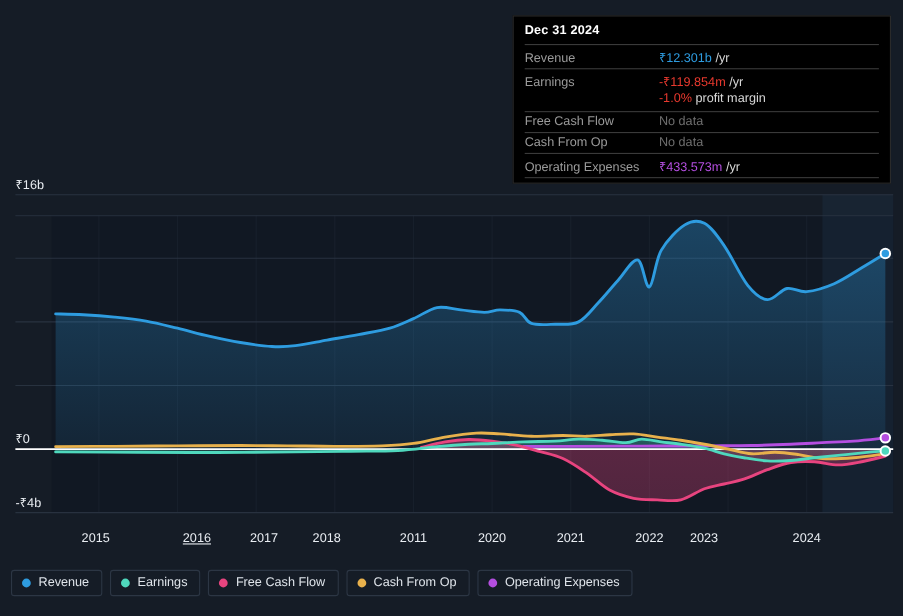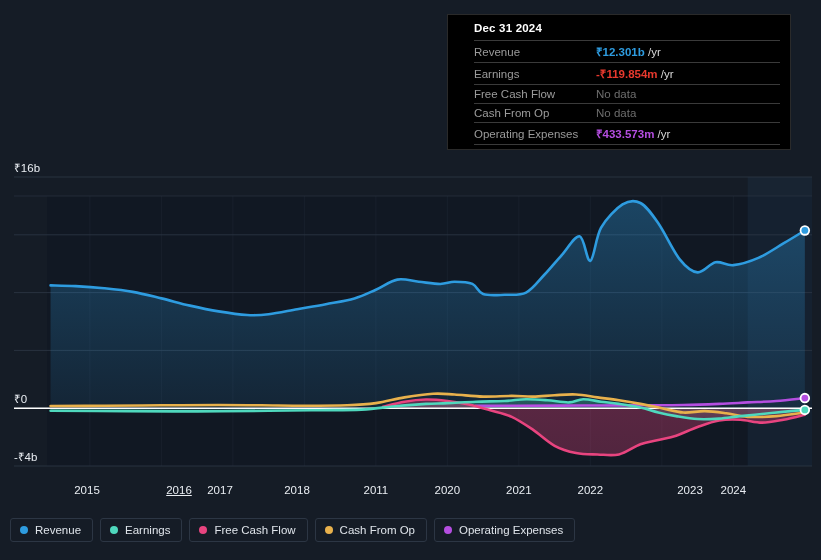--- a/index.html
+++ b/index.html
@@ -45,25 +45,25 @@
     top: 484px;
     font-size: 11.5px;
     color: #e9edf2;
     transform: translateX(-50%);
     white-space: nowrap;
   }
 
   
   #tooltip {
     position: absolute;
-    left: 447px; top: 14px;
+    left: 466px; top: 14px;
     width: 344px;
     background: #000000;
     border: 1px solid #2a2a2a;
-    padding: 0 10px 4px 26px;
+    padding: 0 10px 4px 10px;
     z-index: 20;
   }
   #tooltip .tt-title {
     color: #ffffff;
     font-size: 11.5px;
     font-weight: bold;
     padding: 7px 0 6px 0;
     letter-spacing: .2px;
   }
   .tt-row {
@@ -78,21 +78,21 @@
     color: #9b9b9b;
     font-size: 11.5px;
     width: 122px;
     flex: 0 0 122px;
     white-space: nowrap;
   }
   .tt-value {
     font-size: 11.5px;
     white-space: nowrap;
   }
-  .tt-value .num { font-weight: bold; }
+  .tt-value .num { font-weight: normal; }
   .tt-value .unit { color: #d8d8d8; font-weight: normal; }
   .tt-nodata { color: #6e6e6e; font-size: 11.5px; }
   .tt-last { border-bottom: 1px solid #3a3a3a; }
 
   
   #legend {
     position: absolute;
     left: 10px; top: 518px;
     display: flex;
     gap: 7px;
@@ -181,42 +181,46 @@
         </g>
       </svg>
     <div id="y-labels">
         <div class="y-label" style="top: 160px;">₹16b</div>
         <div class="y-label" style="top: 391.2px;">₹0</div>
         <div class="y-label" style="top: 449px;">-₹4b</div>
       </div>
     <div id="x-labels">
         <div class="x-label" style="left: 87px;">2015</div>
         <div class="x-label" style="left: 179px; text-decoration: underline;">2016</div>
-        <div class="x-label" style="left: 220px;">2017</div>
+        <div class="x-label" style="left: 240px;">2017</div>
         <div class="x-label" style="left: 297px;">2018</div>
         <div class="x-label" style="left: 375.879px;">2011</div>
         <div class="x-label" style="left: 447.374px;">2020</div>
         <div class="x-label" style="left: 518.869px;">2021</div>
         <div class="x-label" style="left: 590.364px; text-align: center;">2022</div>
-        <div class="x-label" style="left: 690px;">2023</div>
+        <div class="x-label" style="left: 640px;">2023</div>
         <div class="x-label" style="left: 733.355px;">2024</div>
       </div>
   </div>
 
   <div id="tooltip">
     <div class="tt-title">Dec 31 2024</div>
     <div id="tt-rows">
         <div class="tt-row">
           <div class="tt-label">Revenue</div>
           <div class="tt-value"><span class="num" style="color: rgb(46, 156, 224);">₹12.301b</span><span class="unit"> /yr</span></div>
         </div>
         <div class="tt-row">
           <div class="tt-label">Earnings</div>
           <div class="tt-value"><span class="num" style="color: rgb(232, 57, 46);">-₹119.854m</span><span class="unit"> /yr</span></div>
         </div>
+        <div class="tt-row sub">
+          <div class="tt-label"></div>
+          <div class="tt-value"><span class="num" style="color: rgb(232, 57, 46);">-1.0%</span><span class="unit"> profit margin</span></div>
+        </div>
         <div class="tt-row">
           <div class="tt-label">Free Cash Flow</div>
           <div class="tt-value"><span class="tt-nodata">No data</span></div>
         </div>
         <div class="tt-row">
           <div class="tt-label">Cash From Op</div>
           <div class="tt-value"><span class="tt-nodata">No data</span></div>
         </div>
         <div class="tt-row tt-last">
           <div class="tt-label">Operating Expenses</div>

